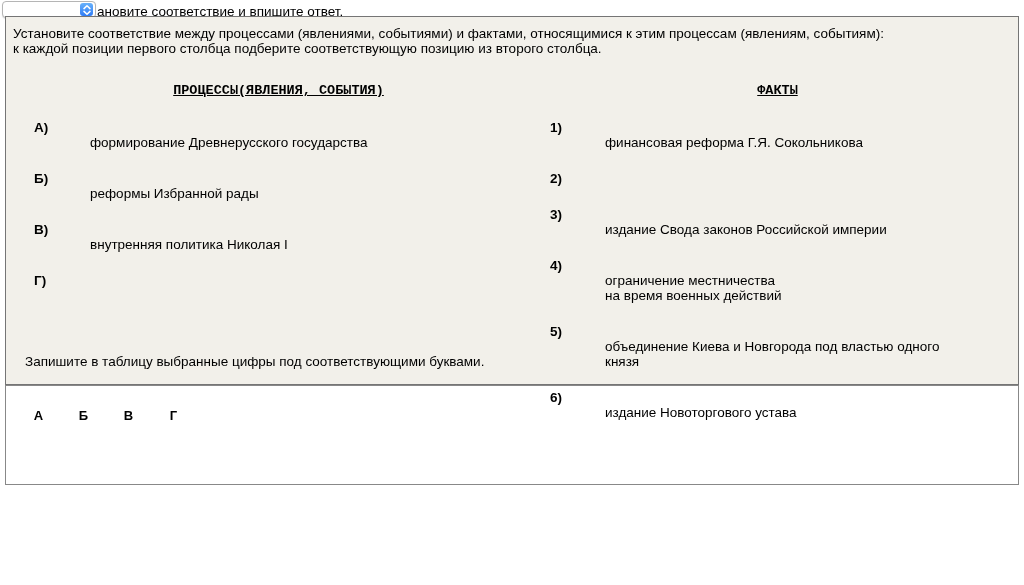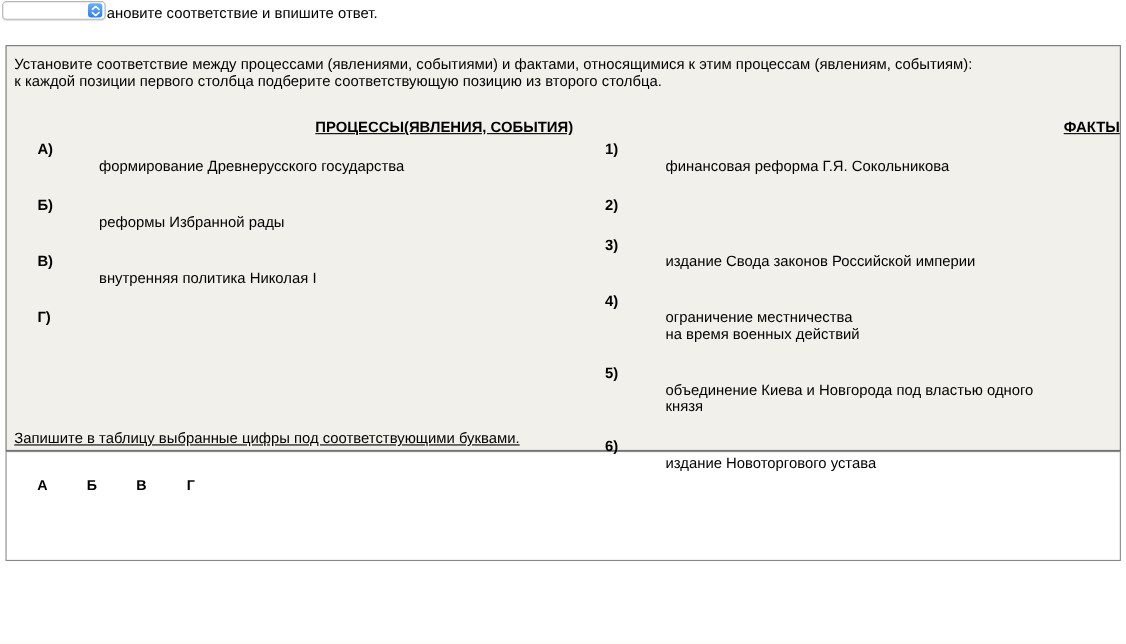--- a/index.html
+++ b/index.html
@@ -8,21 +8,21 @@
     width: 1024px; height: 585px;
     background: #ffffff;
     font-family: "Liberation Sans", sans-serif;
     font-size: 13.5px;
     line-height: 15px;
     color: #000000;
     overflow: hidden;
   }
 
   
-  .topbar { position: relative; height: 41px; }
+  .topbar { position: relative; height: 16px; }
   .select-widget {
     position: absolute; left: 2px; top: 1px;
     width: 94px; height: 17px;
     background: #ffffff;
     border: 1px solid #b5b5b5;
     border-radius: 4px;
     box-shadow: 0 1px 1px rgba(0,0,0,0.12);
     display: flex; align-items: center; justify-content: flex-end;
     padding-right: 2px;
     cursor: default;
@@ -48,31 +48,32 @@
   .instruction {
     margin: 9px 14px 0 7px;
     white-space: pre-line;
   }
   .columns { display: flex; margin-top: 27px; }
   .col-left  { width: 515px; }
   .col-right { flex: 1; }
   .col-header {
     font-weight: bold;
     text-decoration: underline;
-    text-align: right;
-    margin-bottom: 5px;
+    text-align: center;
+    margin-bottom: 22px;
+    font-family: Liberation Mono, monospace;
   }
   .col-left  .col-header { padding-left: 30px; }
   .col-right .col-header { padding-left: 16px; }
   .item { margin-bottom: 21px; }
   .item-label { font-weight: bold; padding-left: 28px; }
   .col-right .item-label { padding-left: 29px; }
   .item-text { padding-left: 84px; white-space: pre-line; }
   .note {
-    position: absolute; left: 7px; bottom: 3px; margin: 0; text-decoration: underline;
+    position: absolute; left: 7px; bottom: 3px; margin: 12px;
   }
 
   
   .answer-box {
     margin: 0 5px;
     height: 100px;
     background: #ffffff;
     border: 1px solid var(--answer-border, #888888);
     padding-top: 22px;
   }

